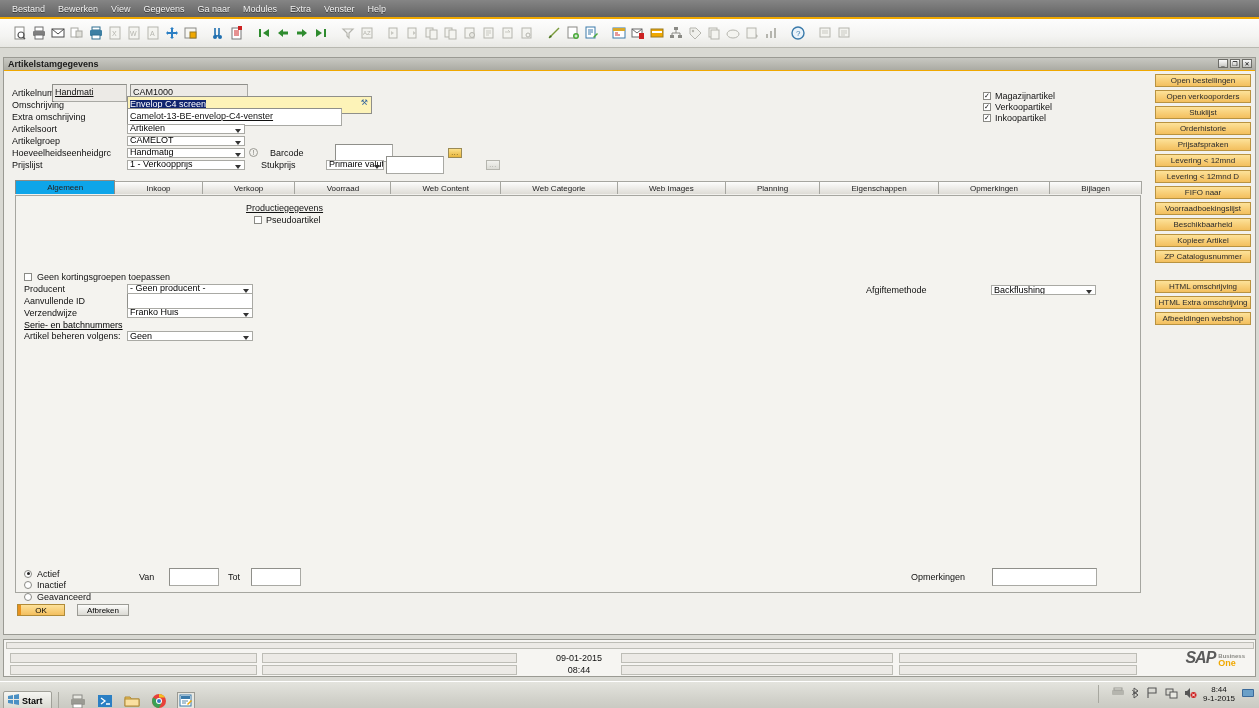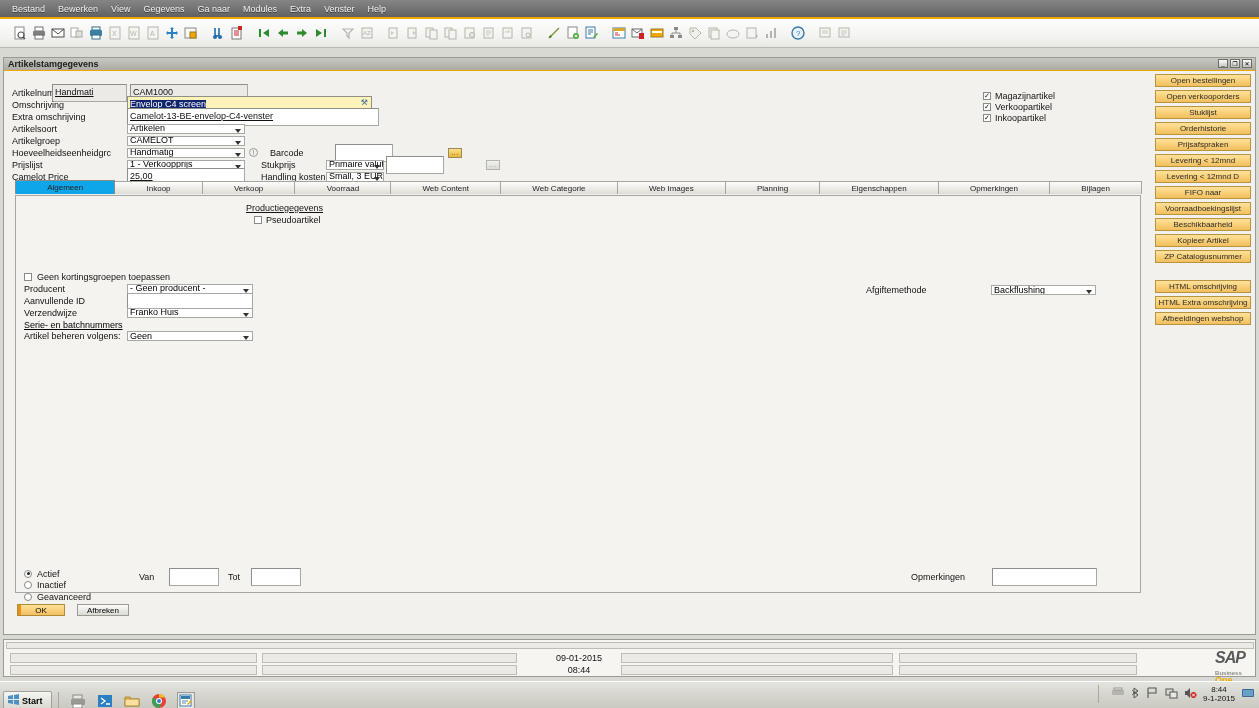--- a/index.html
+++ b/index.html
@@ -202,21 +202,21 @@
   .sb-cell {
     position:absolute; height:10px; background:#eceae6;
     border:1px solid #bdbdb6;
   }
   .sb-text { position:absolute; font-size:9px; color:#111; text-align:center; }
   .sb-scroll {
     position:absolute; left:2px; top:2px; width:1248px; height:7px;
     background:#eceae6; border:1px solid #bdbdb6;
   }
   .sap-logo {
-    position:absolute; right:10px; top:9px; display:flex; align-items:flex-start; gap:3px;flex-direction:column;
+    position:absolute; right:10px; top:9px; display:flex; align-items:flex-end; gap:3px;
   }
   .sap-word { font-size:16px; font-weight:bold; color:#5a5a5a; letter-spacing:-1px; font-style:italic; }
   .sap-sub { display:flex; flex-direction:column; line-height:7px; }
   .sap-sub .b1 { font-size:6px; color:#8a8a85; font-weight:bold; }
   .sap-sub .b2 { font-size:9px; color:#f0a800; font-weight:bold; }
 
   .tooltip {
     position:absolute; left:89px; top:648px; width:204px; height:26px;
     background:#eceae6; border:1px solid #a9a9a2;
     display:flex; align-items:center; gap:5px; padding-left:8px;
@@ -561,21 +561,21 @@
         <div class="row">
           <div class="lbl w115">Omschrijving</div>
           <div class="inp active" style="width:245px; position:relative;">
             <span class="sel-text">Envelop C4 screen</span>
             <span class="pen-icon">⚒</span>
           </div>
         </div>
 
         <div class="row">
           <div class="lbl w115">Extra omschrijving</div>
-          <div class="inp" style="width:252px;text-align:center;">Camelot-13-BE-envelop-C4-venster</div>
+          <div class="inp" style="width:215px;text-align:center;">Camelot-13-BE-envelop-C4-venster</div>
         </div>
 
         <div class="row">
           <div class="lbl w115">Artikelsoort</div>
           <div class="combo" style="width:118px;">Artikelen</div>
         </div>
 
         <div class="row">
           <div class="lbl w115">Artikelgroep</div>
           <div class="combo" style="width:118px;">CAMELOT</div>
@@ -592,26 +592,20 @@
 
         <div class="row">
           <div class="lbl w115">Prijslijst</div>
           <div class="combo" style="width:118px;">1 - Verkoopprijs</div>
           <div class="lbl" style="margin-left:16px; width:65px;">Stukprijs</div>
           <div class="combo" style="width:58px;">Primaire valuta</div>
           <div class="inp" style="width:58px; margin-left:2px;"></div>
           <div class="browse-btn dim" style="margin-left:42px;">...</div>
         </div>
 
-        <div class="row">
-          <div class="lbl w115">Camelot Price</div>
-          <div class="inp" style="width:118px;">25,00</div>
-          <div class="lbl" style="margin-left:16px; width:65px;">Handling kosten</div>
-          <div class="combo" style="width:58px;">Small, 3 EUR</div>
-        </div>
       </div>
 
       <div class="chkgroup" style="top:19px;">
         <div class="chkrow">
           <div class="chk">✓</div>
           <div class="lbl">Magazijnartikel</div>
         </div>
         <div class="chkrow">
           <div class="chk">✓</div>
           <div class="lbl">Verkoopartikel</div>

